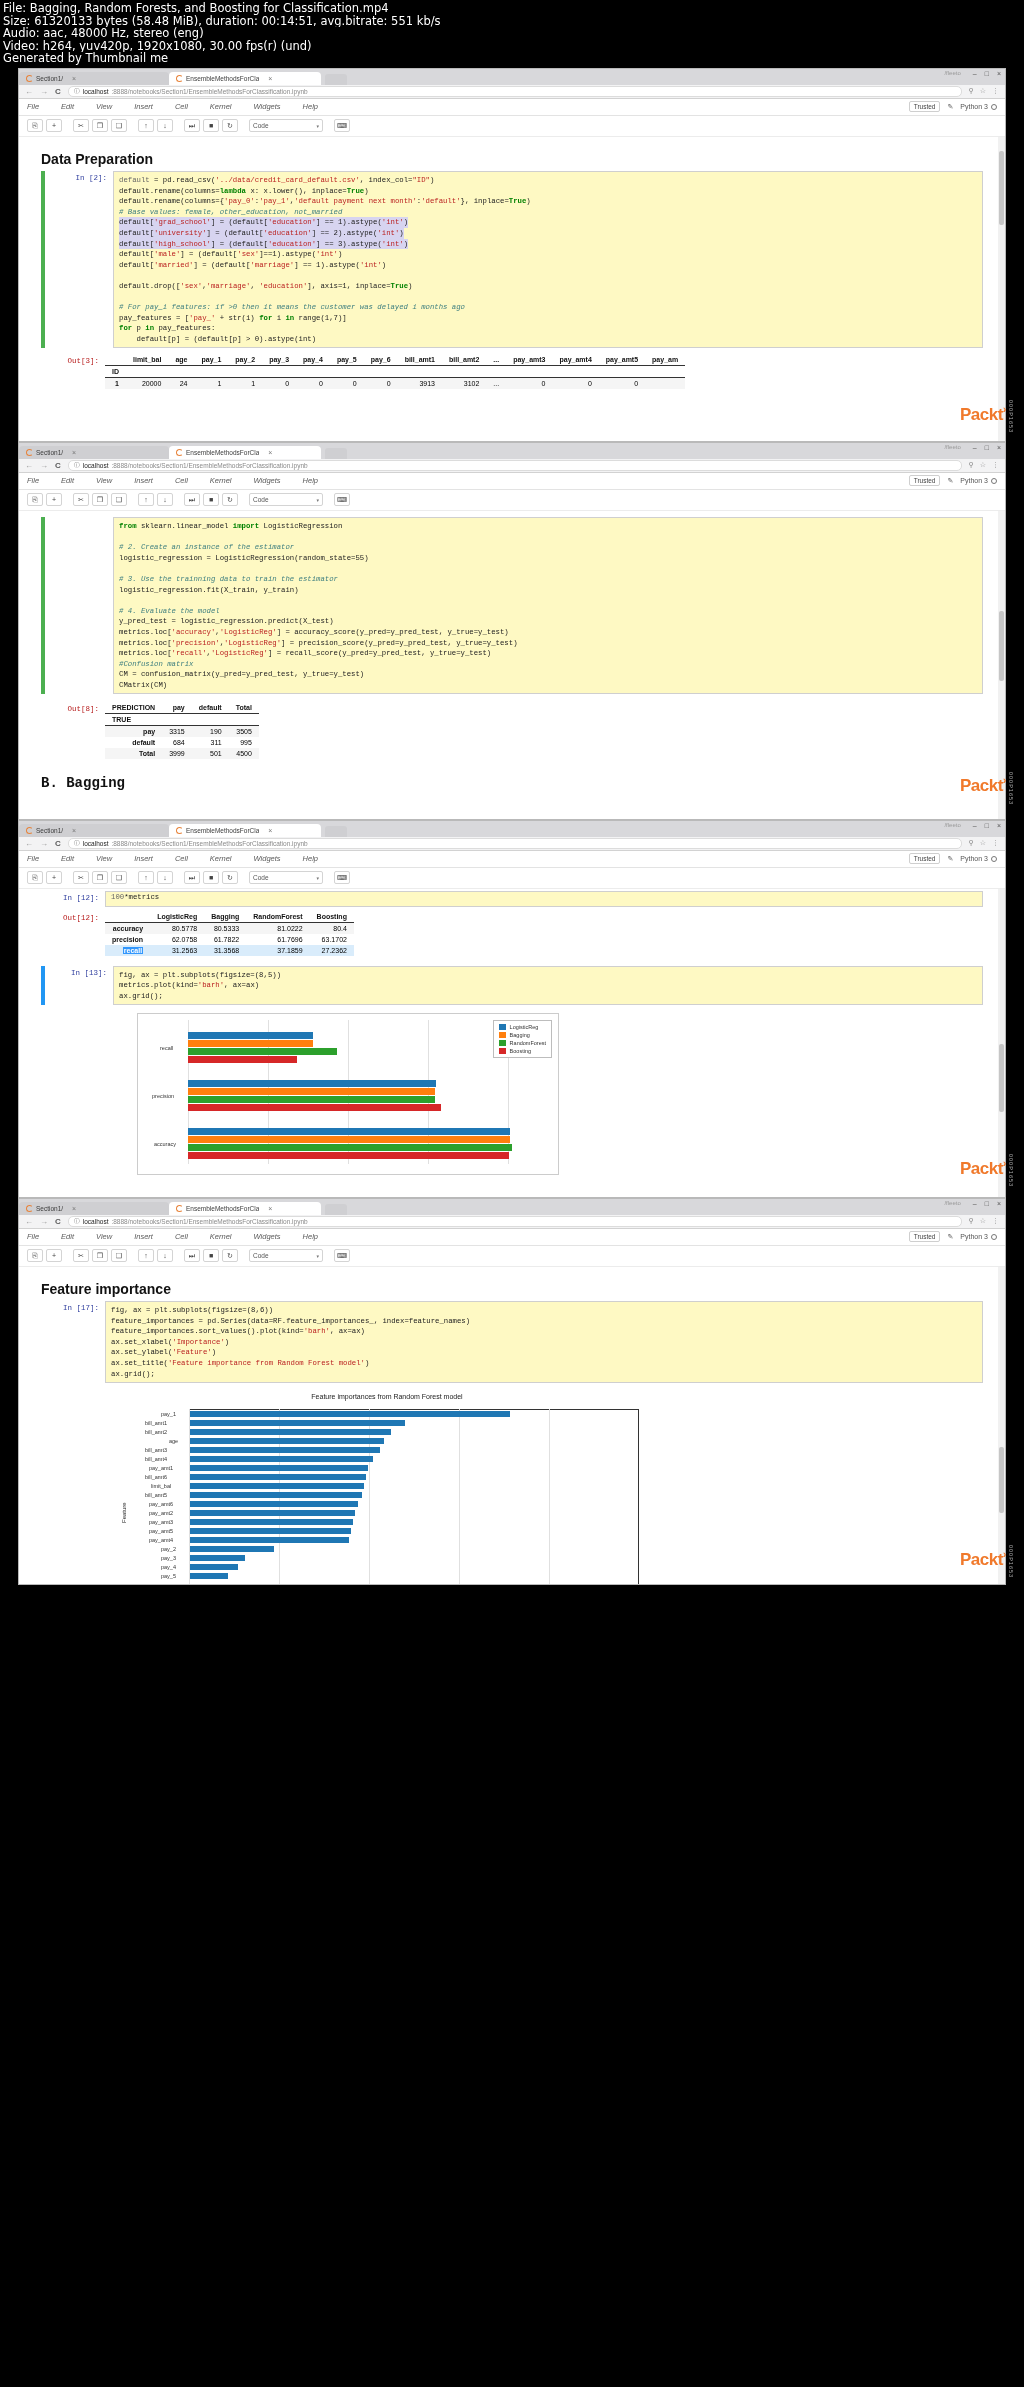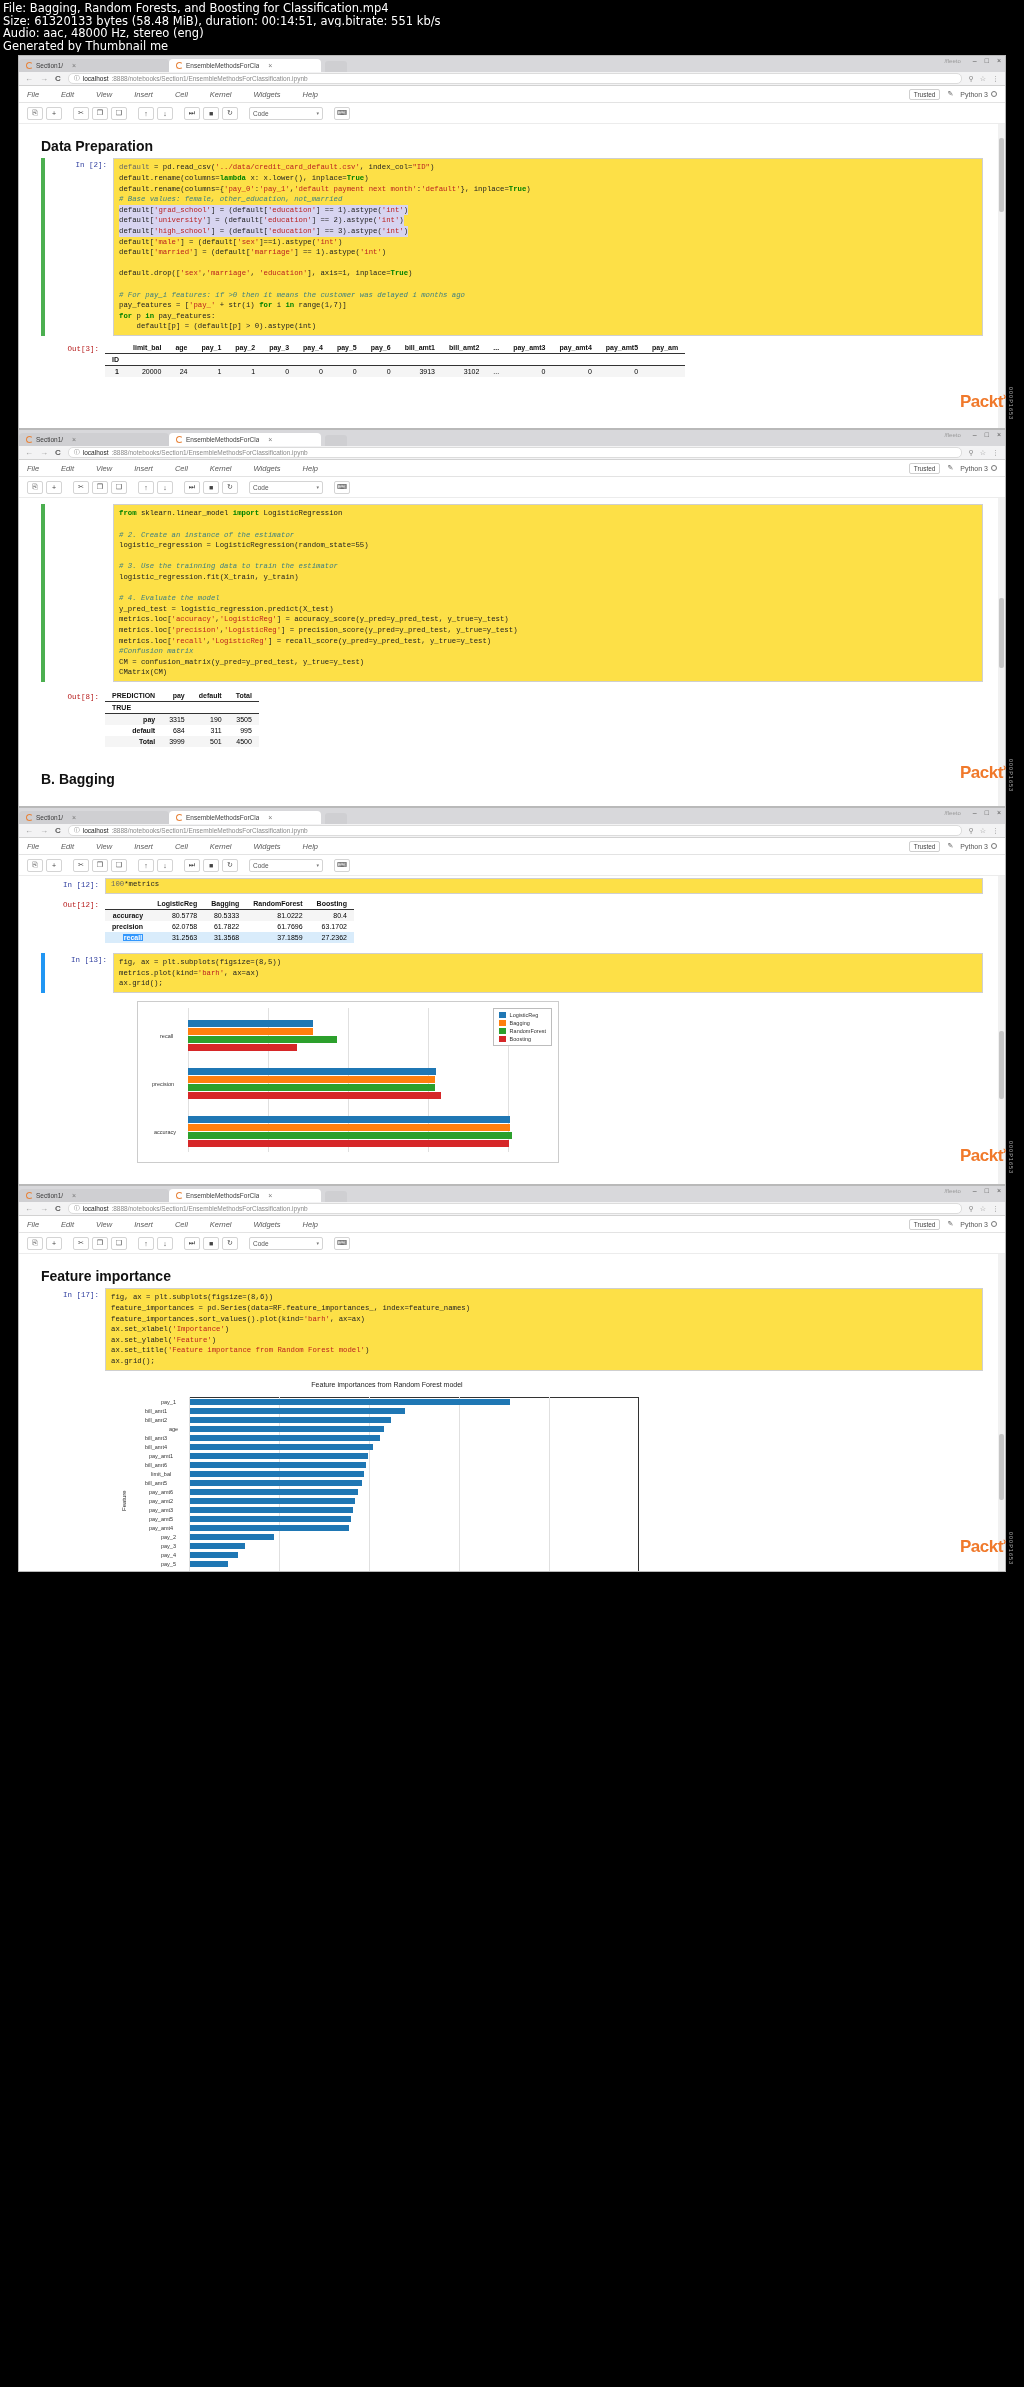--- a/index.html
+++ b/index.html
@@ -67,21 +67,21 @@
 
   
   .nb{position:relative;background:#fff;overflow:hidden;}
   .nbscroll{position:absolute;right:0;top:0;width:7px;height:100%;background:#f1f1f1;}
   .nbthumb{position:absolute;right:1px;width:5px;background:#c6c6c6;border-radius:2px;}
 
   .cellrow{display:flex;align-items:flex-start;margin:0 0 2px 0;}
   .prompt{width:58px;flex:none;text-align:right;padding-right:6px;font-family:"Liberation Mono",monospace;
           font-size:7.5px;color:#303f9f;padding-top:3px;}
   .prompt.out{color:#b71c1c;}
-  .codebox{flex:1;border:1px solid #cfcfcf;background:#fde047;padding:3px 5px;
+  .codebox{flex:1;border:1px solid #cfcfcf;background:#fef9c3;padding:3px 5px;
            font-family:"Liberation Mono",monospace;font-size:7.3px;line-height:10.6px;
            color:#222;white-space:pre;overflow:hidden;box-sizing:border-box;}
   .mdhead{font-size:14px;font-weight:bold;color:#111;margin:0 0 4px 0;
           font-family:"Liberation Sans",sans-serif;}
   .selbar{border-left:4px solid #4caf50;padding-left:4px;}
   .selbar-blue{border-left:4px solid #2196f3;padding-left:4px;}
 
   
   .k{color:#008000;font-weight:bold;}
   .s{color:#ba2121;}
@@ -118,20 +118,21 @@
 </style>
 </head>
 <body>
 
 <div class="sheet">
 
   <div class="vidinfo">
     <div>File: Bagging, Random Forests, and Boosting for Classification.mp4</div>
     <div>Size: 61320133 bytes (58.48 MiB), duration: 00:14:51, avg.bitrate: 551 kb/s</div>
     <div>Audio: aac, 48000 Hz, stereo (eng)</div>
+    <div>Video: h264, yuv420p, 1920x1080, 30.00 fps(r) (und)</div>
     <div>Generated by Thumbnail me</div>
   </div>
 
   <div class="panel" style="height:374px;">
     <div class="win" style="top:0;width:988px;height:374px;">
 
       <div class="tabstrip">
         <div class="tab inactive" style="width:150px;">
           <span class="tabfav"></span>
           <span class="tabtitle">Section1/</span>
@@ -433,21 +434,21 @@
                     <td class="rh">Total</td>
                     <td>3999</td>
                     <td>501</td>
                     <td>4500</td>
                   </tr>
                 </tbody>
               </table>
             </div>
           </div>
 
-          <div class="mdhead" style="margin-top:24px;">B. Bagging</div>
+          <div class="mdhead" style="margin-top:16px;font-family:Liberation Mono, monospace;">B. Bagging</div>
         </div>
         <div class="nbscroll">
           <div class="nbthumb" style="top:100px;height:70px;"></div>
         </div>
       </div>
     </div>
     <div class="packt" style="top:332px;">
       <span>Packt</span><sup>›</sup>
     </div>
     <div class="pcode" style="top:330px;">000P1653</div>

